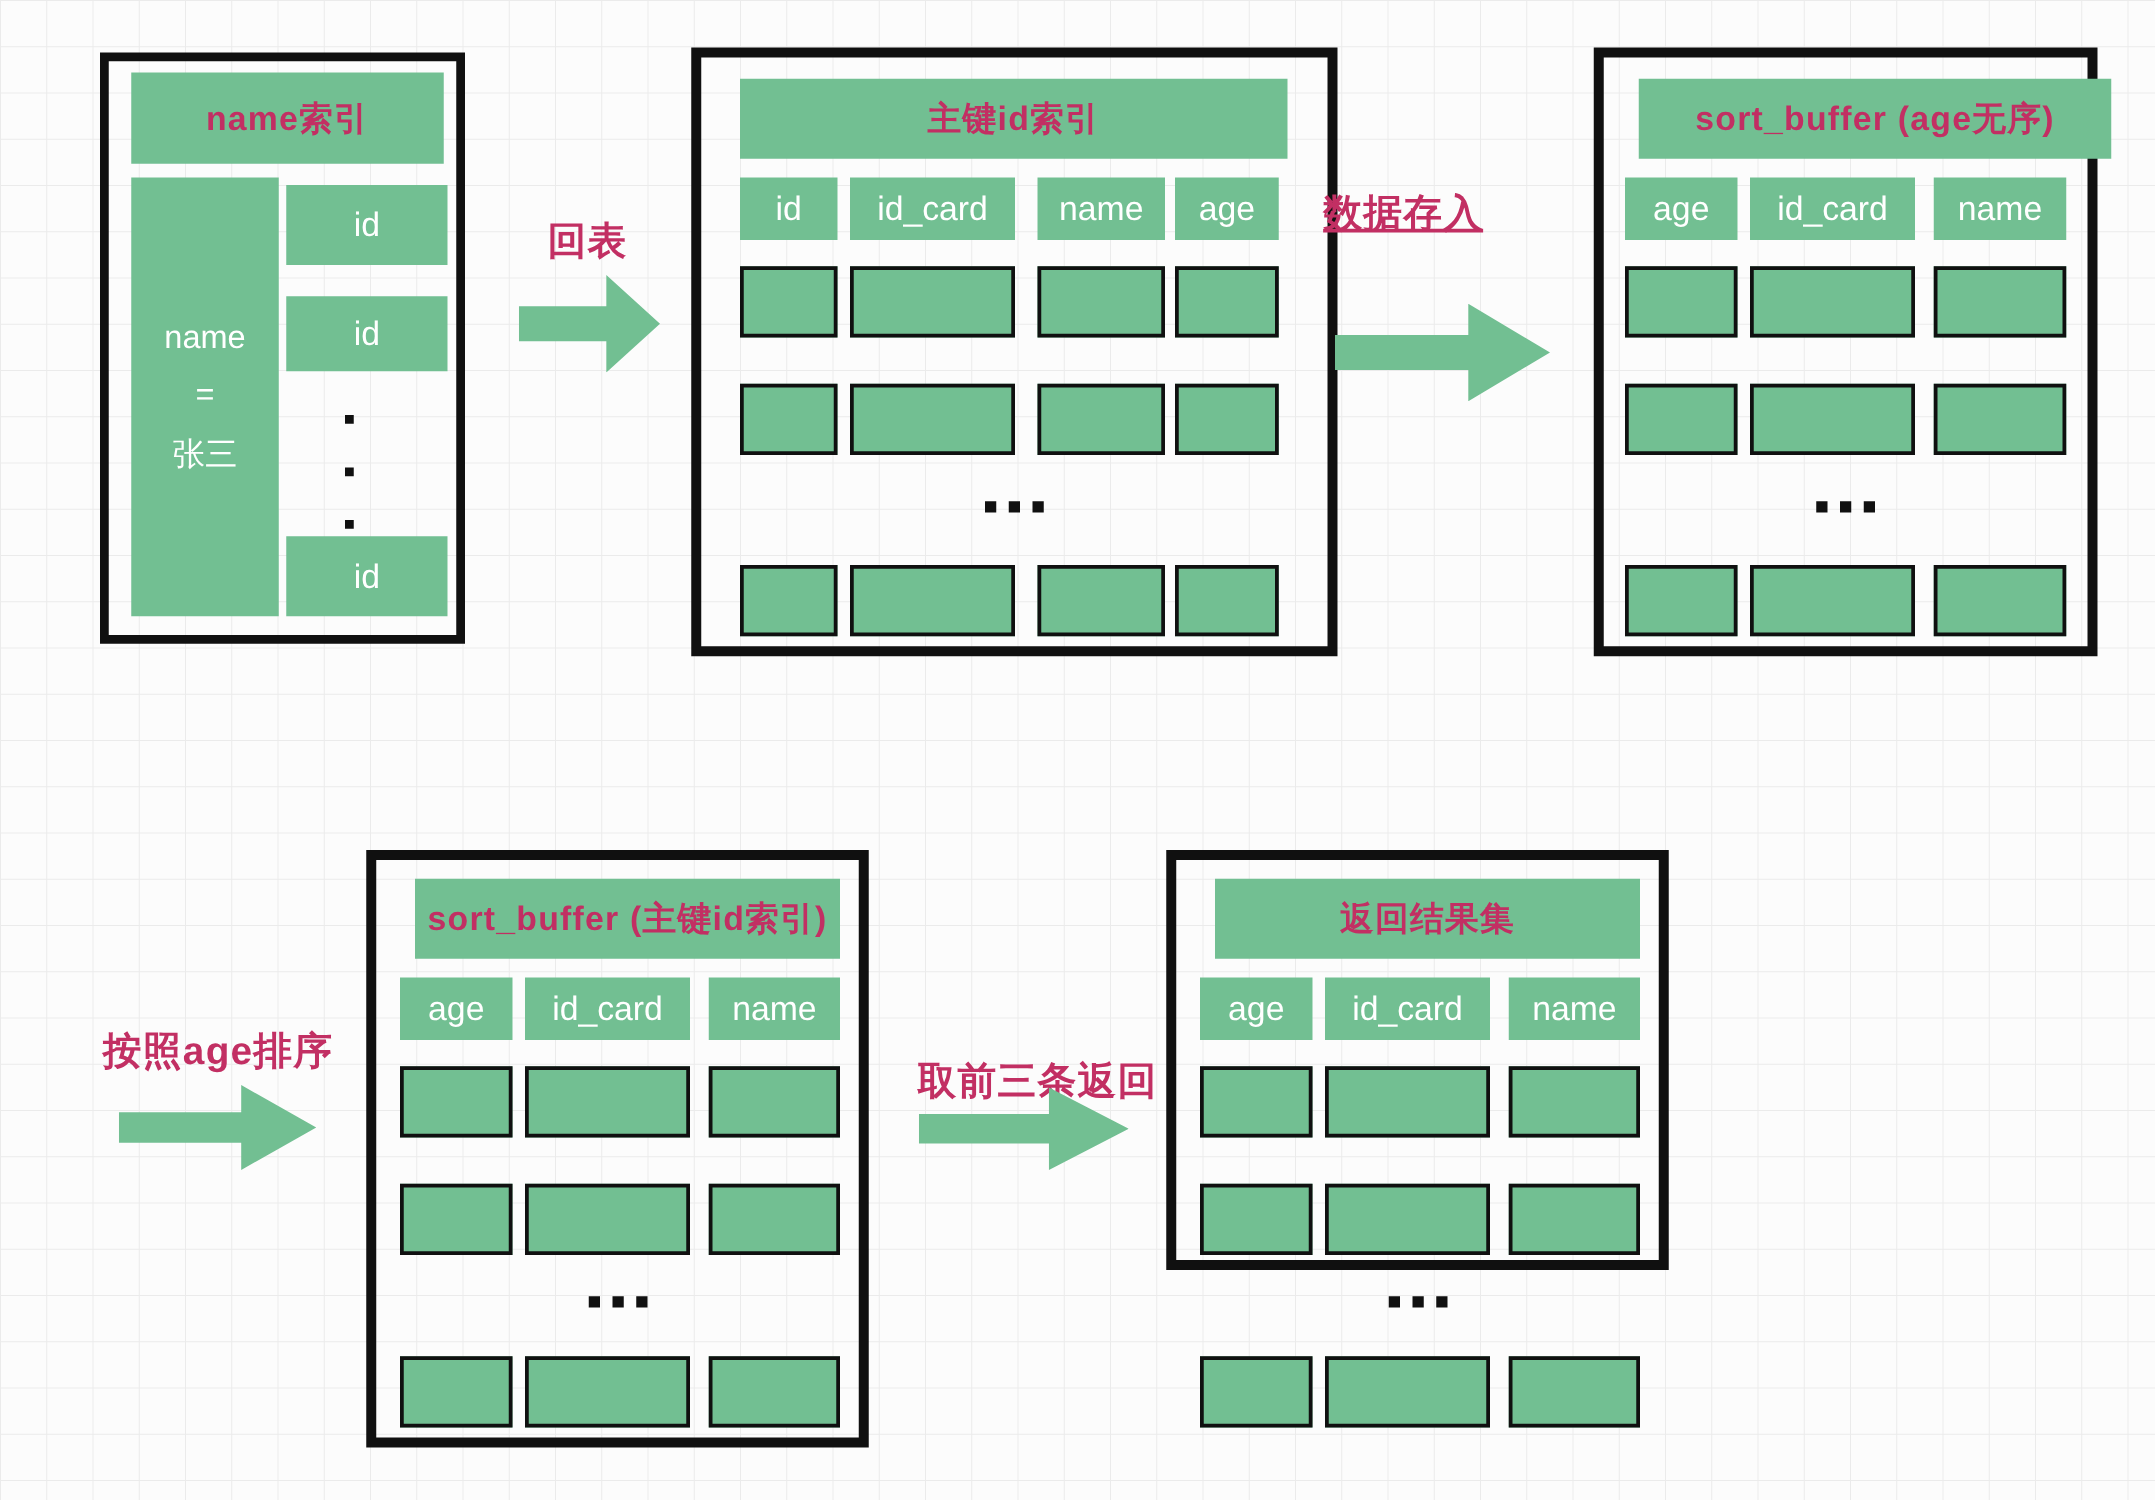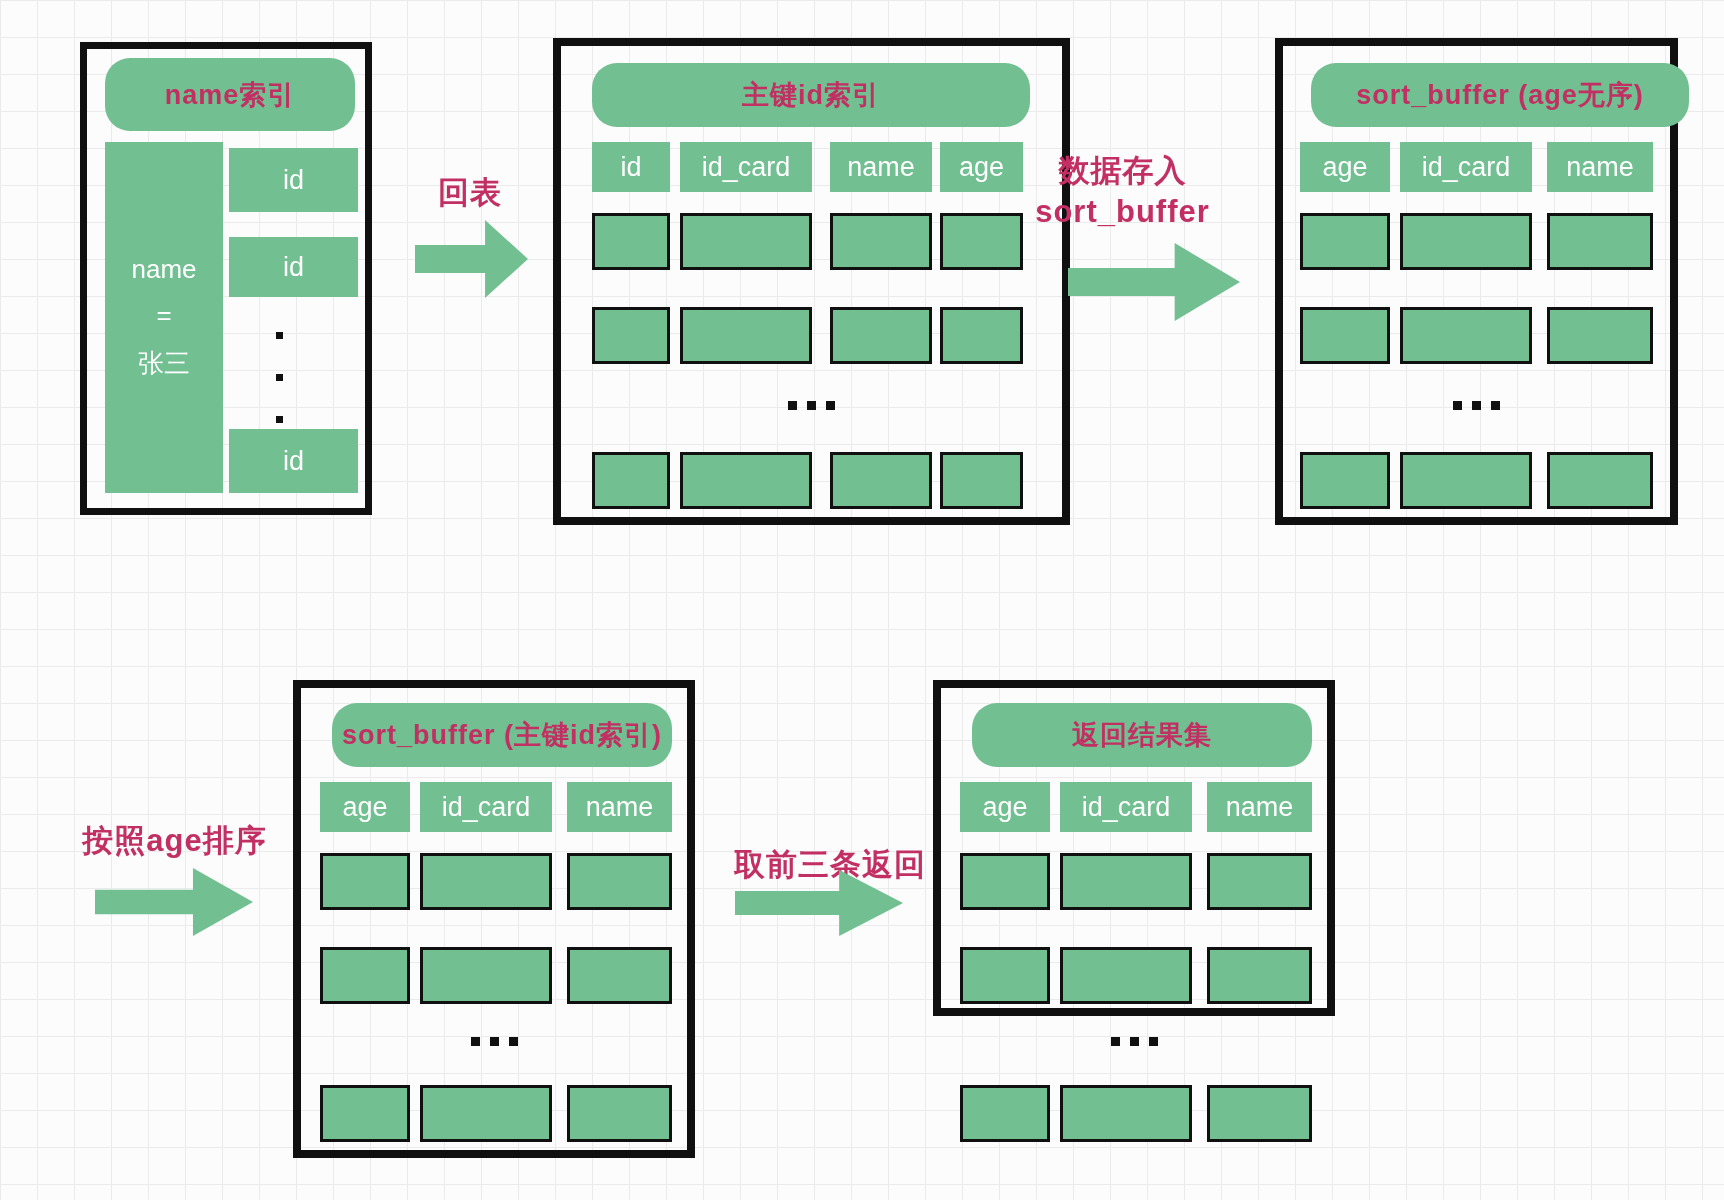--- a/index.html
+++ b/index.html
@@ -18,21 +18,21 @@
   
   .bbox{position:absolute;border:8px solid var(--ink);background:transparent;box-sizing:border-box;}
   .b1{left:80px;top:42px;width:292px;height:473px;border-width:7px;}
   .b2{left:553px;top:38px;width:517px;height:487px;padding-left:13px;}
   .b3{left:1275px;top:38px;width:403px;height:487px;}
   .b4{left:293px;top:680px;width:402px;height:478px;}
   .b5{left:933px;top:680px;width:402px;height:336px;}
 
   
   .title{position:absolute;background:var(--green);color:var(--pink);font-weight:bold;
-    font-size:27px;display:flex;align-items:center;justify-content:center;letter-spacing:1px;border-radius:25px;}
+    font-size:27px;display:flex;align-items:center;justify-content:center;letter-spacing:1px;}
   .b1 .title{left:18px;top:9px;width:250px;height:73px;}
   .b2 .title{left:31px;top:17px;width:438px;height:64px;}
   .b3 .title{left:28px;top:17px;width:378px;height:64px;}
   .b4 .title,.b5 .title{left:31px;top:15px;width:340px;height:64px;}
 
   
   .hcell{position:absolute;background:var(--green);color:#fff;font-size:27px;
     display:flex;align-items:center;justify-content:center;}
   .b2 .hcell,.b3 .hcell{top:96px;height:50px;}
   .b4 .hcell,.b5 .hcell{top:94px;height:50px;}
@@ -75,21 +75,21 @@
   .a1{left:415px;top:220px;width:113px;height:78px;}
   .a2{left:1068px;top:243px;width:172px;height:78px;}
   .a3{left:95px;top:868px;width:158px;height:68px;}
   .a4{left:735px;top:870px;width:168px;height:66px;}
 
   
   .plabel{position:absolute;color:var(--pink);font-weight:bold;font-size:31px;
     text-align:center;letter-spacing:1px;}
   .l1{left:400px;top:172px;width:140px;}
   .l2{left:1000px;top:150px;width:245px;line-height:41px;}
-  .l2 span{display:block;}
+  .l2 span{display:block;text-decoration:underline;}
   .l3{left:72px;top:820px;width:205px;}
   .l4{left:718px;top:844px;width:200px;margin-left:12px;}
 </style>
 </head>
 <body>
 
 <div class="canvas">
 
   <div class="bbox b1">
     <div class="title">name索引</div>
@@ -131,21 +131,20 @@
         <i></i>
       </div>
     <div class="dcell r2 c0"></div>
     <div class="dcell r2 c1"></div>
     <div class="dcell r2 c2"></div>
     <div class="dcell r2 c3"></div>
   </div>
 
   <div class="plabel l2">
     <span>数据存入</span>
-    <span>sort_buffer</span>
   </div>
   <div class="arrow a2"></div>
 
   <div class="bbox b3">
     <div class="title">sort_buffer (age无序)</div>
     <div class="hcell c0">age</div>
     <div class="hcell c1">id_card</div>
     <div class="hcell c2">name</div>
     <div class="dcell r0 c0"></div>
     <div class="dcell r0 c1"></div>

